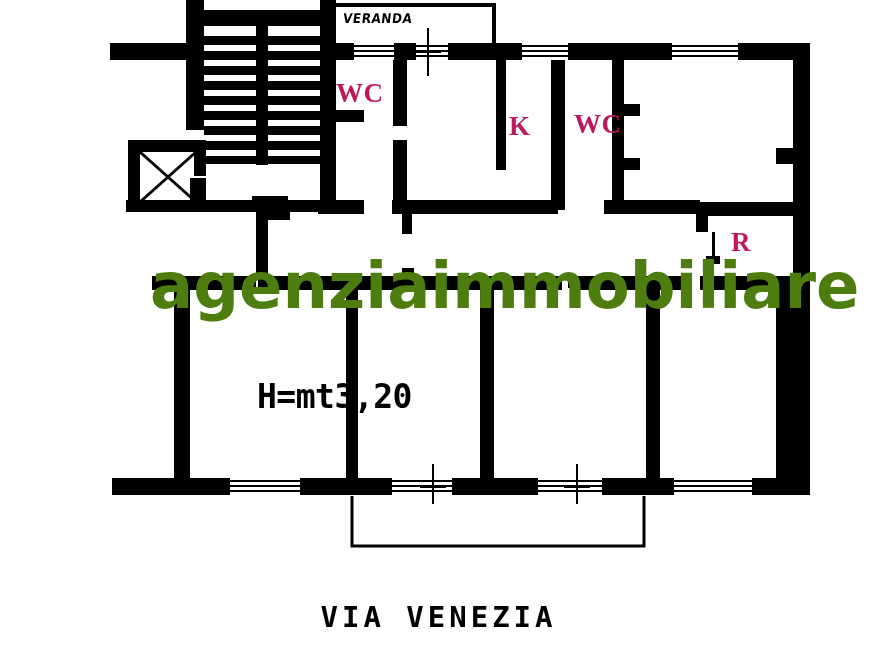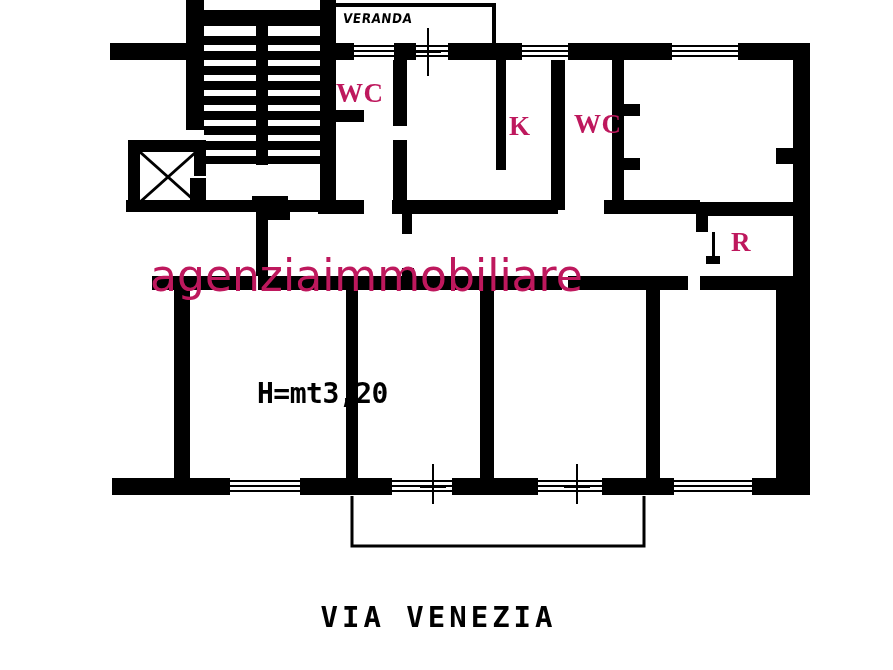--- a/index.html
+++ b/index.html
@@ -50,21 +50,21 @@
     letter-spacing: 0.6px;
     color: #000000;
     transform: skewX(-7deg) scaleY(1.12);
     white-space: nowrap;
   }
   .height-note {
     position: absolute;
     left: 257px;
     top: 377px;
     font-family: "DejaVu Sans Mono", "Liberation Mono", monospace;
-    font-size: 28px;
+    font-size: 33px;
     font-weight: 700;
     letter-spacing: -0.5px;
     color: #000000;
     white-space: nowrap;
   }
   .street-name {
     position: absolute;
     left: 0;
     top: 600px;
     width: 877px;
@@ -75,23 +75,23 @@
     letter-spacing: 4px;
     color: #000000;
     white-space: nowrap;
   }
   .watermark {
     position: absolute;
     left: 150px;
     top: 254px;
     width: 740px;
     font-family: "DejaVu Sans", sans-serif;
-    font-size: 44px;
-    font-weight: 400;
-    color: #be185d;
+    font-size: 64px;
+    font-weight: 700;
+    color: #4d7c0f;
     letter-spacing: 0px;
     white-space: nowrap;
     pointer-events: none;
     mix-blend-mode: normal;
     line-height: 1;
   }
 </style>
 </head>
 <body>
 

